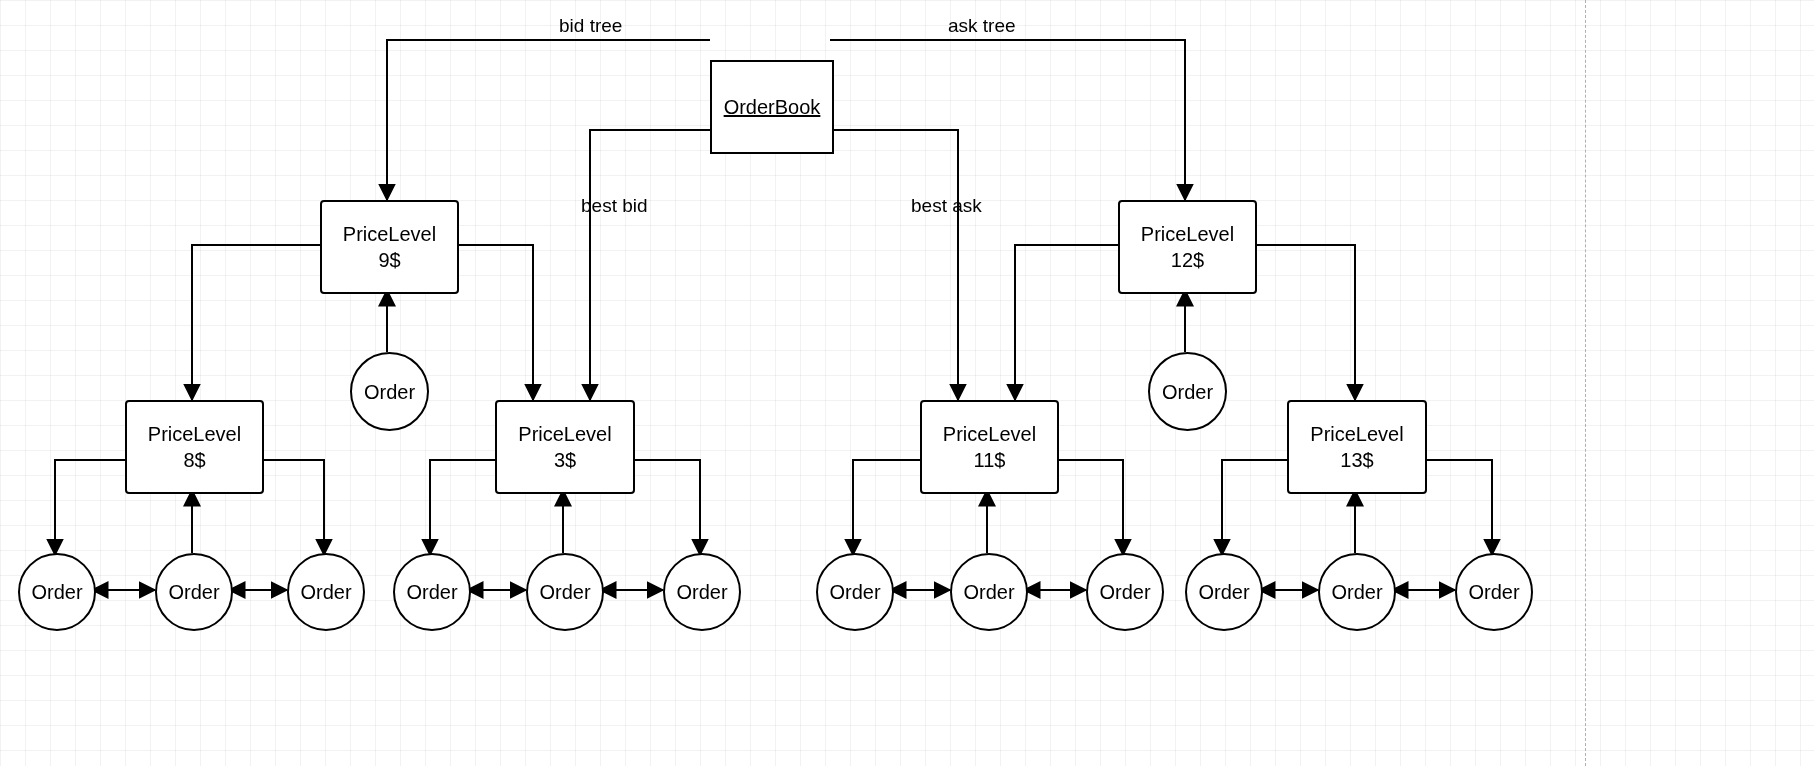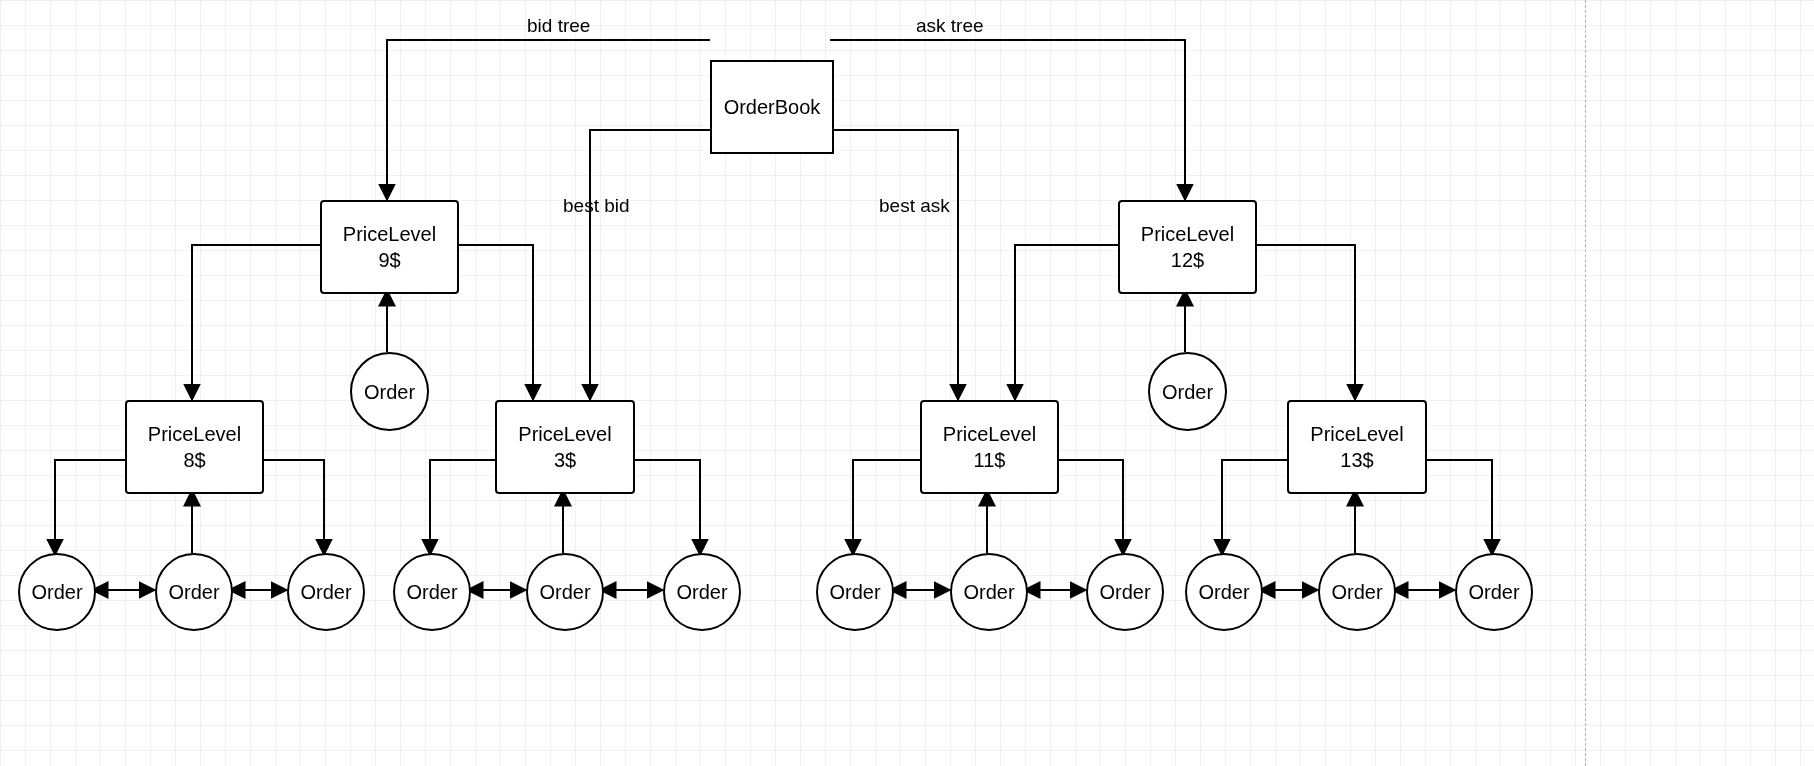--- a/index.html
+++ b/index.html
@@ -54,20 +54,21 @@
   .circle {
     border: 2px solid #000;
     border-radius: 50%;
     text-align: center;
   }
   .edge-label {
     position: absolute;
     font-size: 19px;
     color: #000;
     background: transparent;
+    margin-left: 32px;
   }
 </style>
 </head>
 <body>
 
 <div class="canvas">
 
   <div class="dashed-v" style="left:1585px"></div>
 
   <svg class="edges">
@@ -116,27 +117,27 @@
     <path d="M 890 590 L 950 590" fill="none" stroke="#000" stroke-width="2" marker-start="url(#arrow)" marker-end="url(#arrow)"></path>
     <path d="M 1024 590 L 1086 590" fill="none" stroke="#000" stroke-width="2" marker-start="url(#arrow)" marker-end="url(#arrow)"></path>
 
     <path d="M 1287 460 L 1222 460 L 1222 555" fill="none" stroke="#000" stroke-width="2" marker-end="url(#arrow)"></path>
     <path d="M 1423 460 L 1492 460 L 1492 555" fill="none" stroke="#000" stroke-width="2" marker-end="url(#arrow)"></path>
     <path d="M 1355 553 L 1355 490" fill="none" stroke="#000" stroke-width="2" marker-end="url(#arrow)"></path>
     <path d="M 1259 590 L 1318 590" fill="none" stroke="#000" stroke-width="2" marker-start="url(#arrow)" marker-end="url(#arrow)"></path>
     <path d="M 1392 590 L 1455 590" fill="none" stroke="#000" stroke-width="2" marker-start="url(#arrow)" marker-end="url(#arrow)"></path>
   </svg>
 
-  <div class="node box" style="left:710px; top:60px; width:120px; height:90px;">
+  <div class="node box" style="left:710px; top:60px; width:120px; height:90px;text-decoration:underline;">
     <span>OrderBook</span>
   </div>
 
   <div class="edge-label" style="left:527px; top:15px;">bid tree</div>
   <div class="edge-label" style="left:916px; top:15px;">ask tree</div>
-  <div class="edge-label" style="left:563px; top:195px;">best bid</div>
+  <div class="edge-label" style="left:549px; top:195px;">best bid</div>
   <div class="edge-label" style="left:879px; top:195px;">best ask</div>
 
   <div class="node round-box" style="left:320px; top:200px; width:135px; height:90px;">
     <span>PriceLevel</span>
     <span>9$</span>
   </div>
 
   <div class="node round-box" style="left:1118px; top:200px; width:135px; height:90px;">
     <span>PriceLevel</span>
     <span>12$</span>

